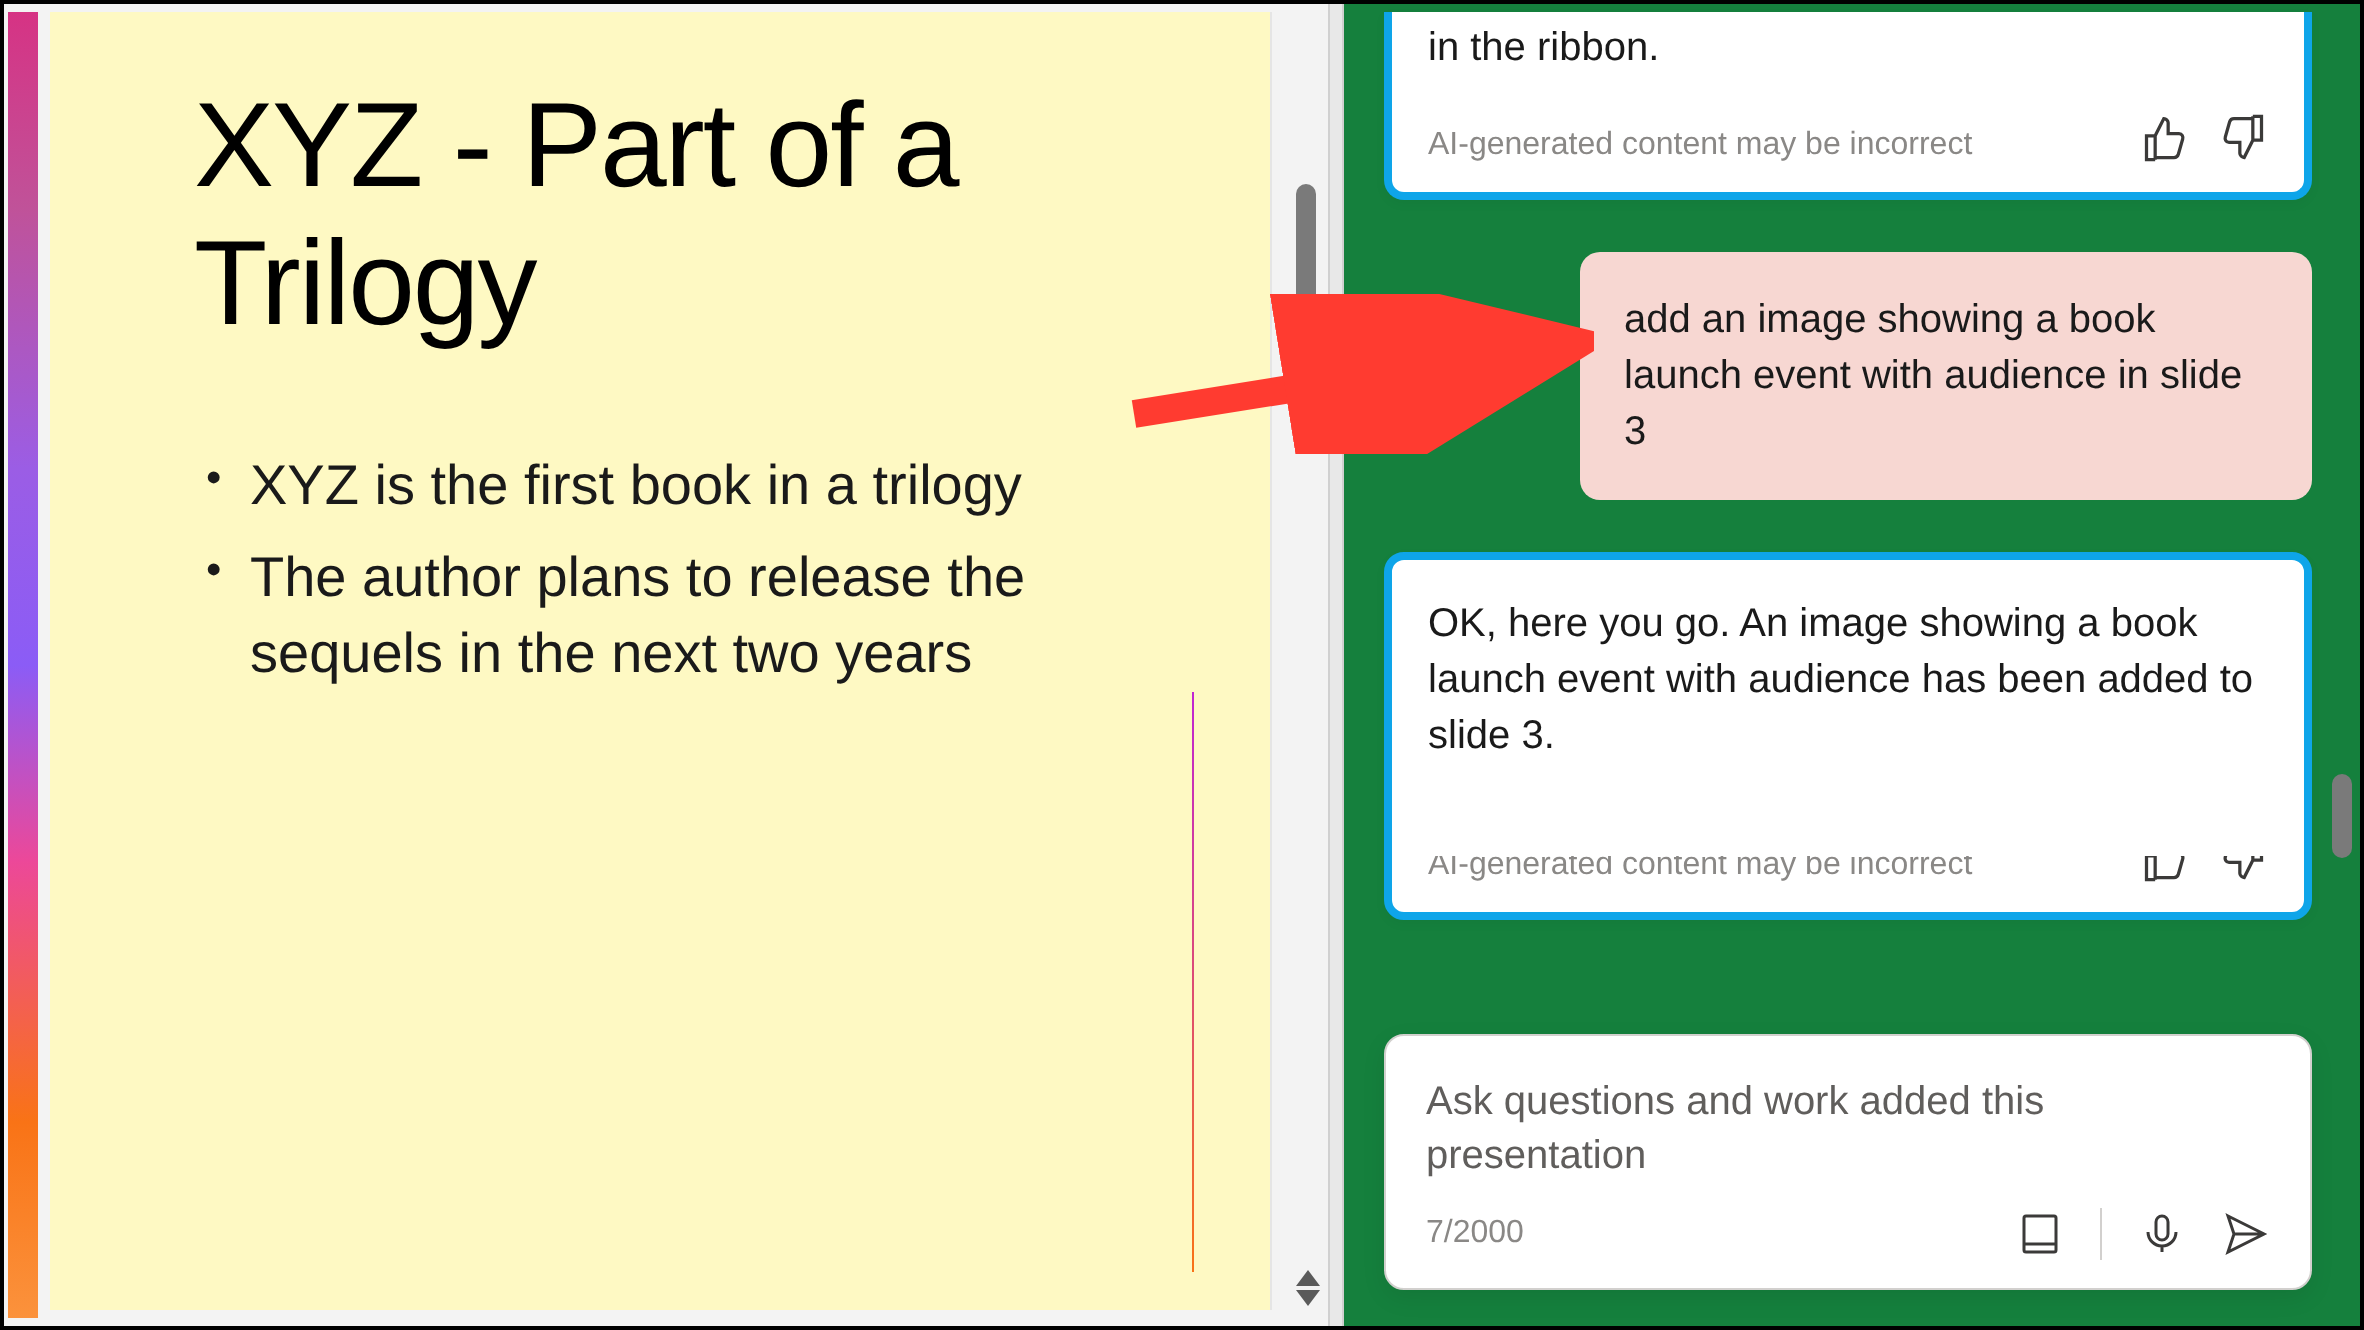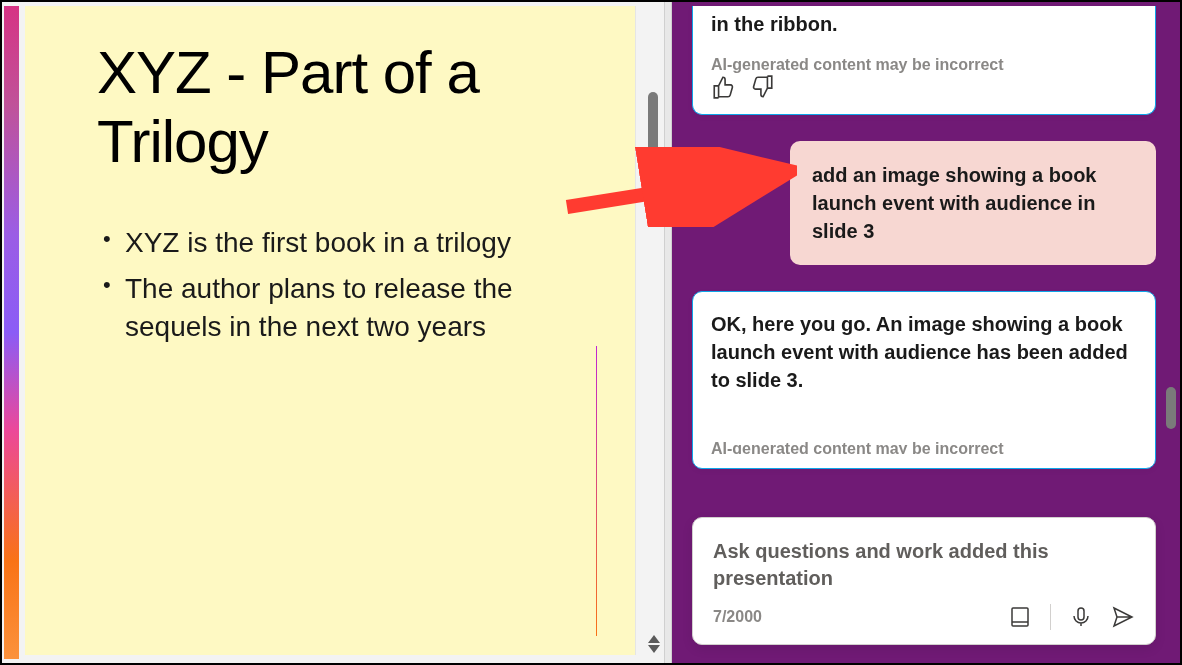--- a/index.html
+++ b/index.html
@@ -108,58 +108,56 @@
       border-top: 8px solid #5a5a5a;
     }
     .divider {
       width: 8px;
       background: #e8e8e8;
       border-left: 1px solid #d0d0d0;
       border-right: 1px solid #d0d0d0;
     }
     .chat-panel {
       flex: 1;
-      background: #701a75;
+      background: #15803d;
       display: flex;
       flex-direction: column;
       position: relative;
-      font-weight: bold;
     }
     .chat-messages {
       flex: 1;
       padding: 0 24px 0 20px;
       overflow: hidden;
       position: relative;
     }
     .msg-bot {
       background: #ffffff;
-      border: 1px solid #0ea5e9;
+      border: 4px solid #0ea5e9;
       border-radius: 10px;
       padding: 18px 18px 14px 18px;
       margin-bottom: 26px;
       box-shadow: 0 2px 6px rgba(0,0,0,0.04);
     }
     .msg-bot-top-cut {
       border-top-left-radius: 0;
       border-top-right-radius: 0;
       border-top: none;
       padding-top: 4px;
       margin-top: 4px;
     }
     .msg-bot-text {
       font-size: 20px;
       color: #1a1a1a;
       line-height: 1.4;
     }
     .msg-footer {
       display: flex;
       justify-content: space-between;
-      align-items: flex-start;
+      align-items: flex-end;
       margin-top: 18px;
-      flex-direction: column;
     }
     .msg-disclaimer {
       font-size: 16px;
       color: #8a8886;
     }
     .feedback-buttons {
       display: flex;
       gap: 12px;
     }
     .thumb-btn {

